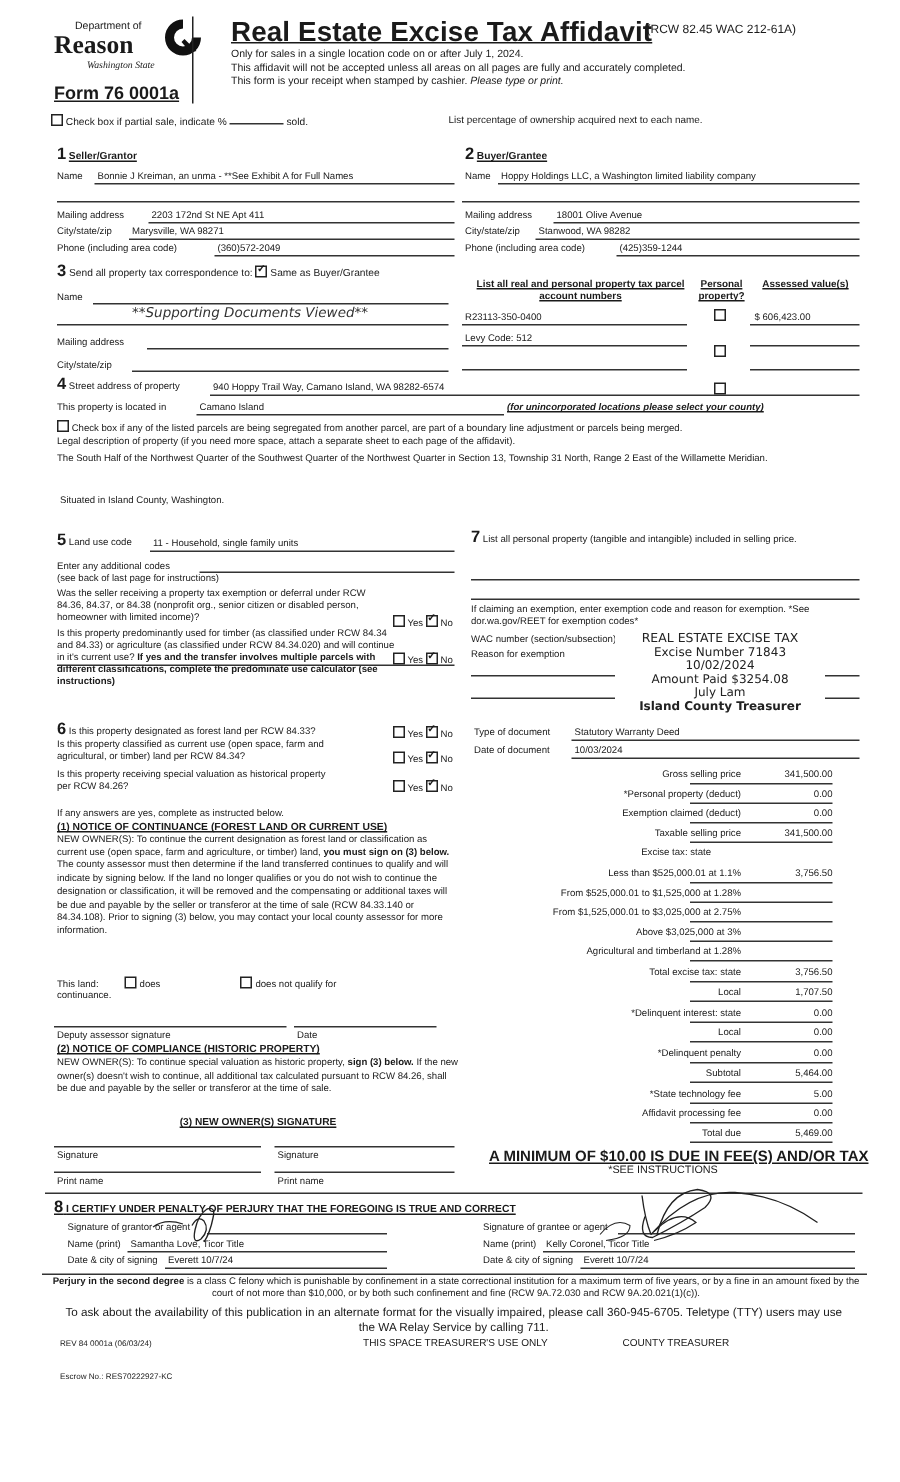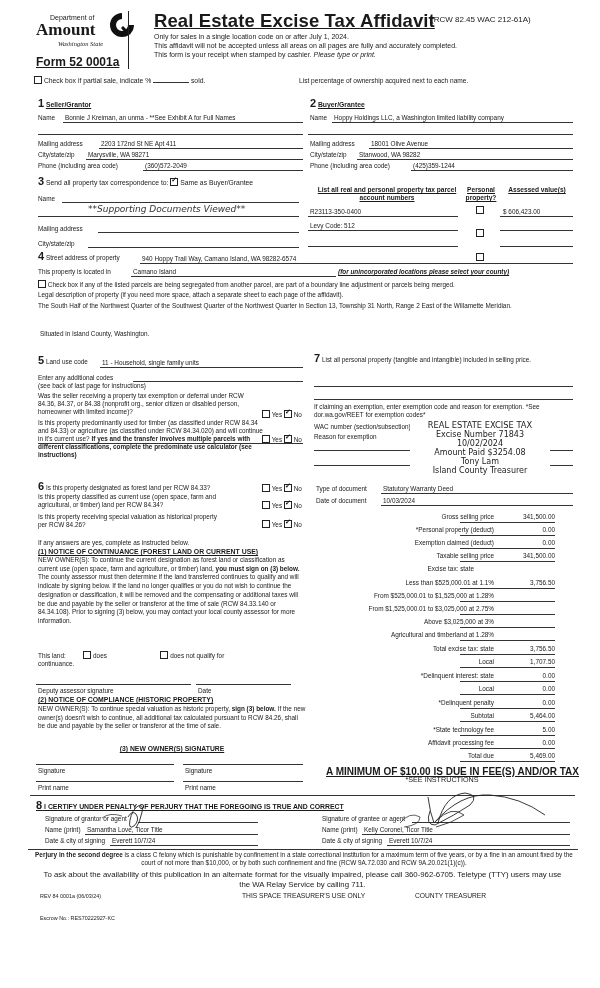--- a/index.html
+++ b/index.html
@@ -16,29 +16,29 @@
   .stamp { font-family:"DejaVu Sans", sans-serif; font-size:8px; text-align:center; white-space:nowrap; color:#222; }
   .row-right-lbl { position:absolute; right:106px; text-align:right; white-space:nowrap; font-size:6.4px; }
   .row-right-val { position:absolute; left:460px; width:95px; text-align:right; font-size:6.4px; border-bottom:0.8px solid #333; height:9px; }
   .para { position:absolute; font-size:6.4px; line-height:8.1px; }
 </style>
 </head>
 <body>
 
 <div class="abs" style="left:36px;top:12px;width:100px;height:40px;">
   <div class="abs" style="left:14px;top:2px;font-family:Liberation Sans, sans-serif;font-size:7px;">Department of</div>
-  <div class="abs" style="left:0px;top:8px;font-family:'Liberation Serif',serif;font-size:17px;font-weight:bold;">Amount</div>
+  <div class="abs" style="left:0px;top:8px;font-family:'Liberation Serif',serif;font-size:17px;font-weight:bold;">Reason</div>
   <div class="abs" style="left:22px;top:28px;font-family:'Liberation Serif',serif;font-style:italic;font-size:6.5px;">Washington State</div>
   <svg class="abs" style="left:73px;top:0px;" width="26" height="26" viewBox="0 0 26 26">
     <path d="M13 1 A12 12 0 1 0 25 13 L19 13 A6 6 0 1 1 13 7 Z" fill="#111"></path>
     <path d="M12 9 Q20 6 23 12 Q18 10 14 14 Z" fill="#fff"></path>
     <path d="M14 14 L22 22 L18 23 L12 16 Z" fill="#111"></path>
   </svg>
 </div>
-<div class="abs bold" style="left:36px;top:55px;font-size:12px;">Form 52 0001a</div>
+<div class="abs bold" style="left:36px;top:55px;font-size:12px;">Form 76 0001a</div>
 <div class="abs" style="left:128px;top:11px;width:1px;height:58px;background:#222;"></div>
 
 <div class="abs bold" style="left:154px;top:10px;font-size:18.5px;letter-spacing:0.1px;">Real Estate Excise Tax Affidavit</div>
 <div class="abs" style="left:431px;top:15px;font-size:8px;">(RCW 82.45 WAC 212-61A)</div>
 <div class="abs" style="left:154px;top:33px;font-size:7px;">Only for sales in a single location code on or after July 1, 2024.</div>
 <div class="abs" style="left:154px;top:42px;font-size:7px;">This affidavit will not be accepted unless all areas on all pages are fully and accurately completed.</div>
 <div class="abs" style="left:154px;top:51px;font-size:7px;">
   <span>This form is your receipt when stamped by cashier.</span>
   <i>Please type or print.</i>
 </div>
@@ -232,22 +232,22 @@
 <div class="lbl" style="left:314px;top:423px;">WAC number (section/subsection)</div>
 <div class="lbl" style="left:314px;top:433px;">Reason for exemption</div>
 <div class="line" style="left:314px;top:450px;width:259px;"></div>
 <div class="line" style="left:314px;top:465px;width:259px;"></div>
 
 <div class="abs" style="left:410px;top:420px;width:140px;background:#fff;">
   <div class="stamp" style="font-size:8.3px;">REAL ESTATE EXCISE TAX</div>
   <div class="stamp">Excise Number 71843</div>
   <div class="stamp">10/02/2024</div>
   <div class="stamp">Amount Paid $3254.08</div>
-  <div class="stamp">Tony Lam</div>
-  <div class="stamp" style="font-weight:normal;">Island County Treasurer</div>
+  <div class="stamp">July Lam</div>
+  <div class="stamp" style="font-weight:bold;">Island County Treasurer</div>
 </div>
 
 <div class="lbl" style="left:316px;top:485px;">Type of document</div>
 <div class="val" style="left:383px;top:485px;">Statutory Warranty Deed</div>
 <div class="line" style="left:381px;top:493px;width:192px;"></div>
 <div class="lbl" style="left:316px;top:497px;">Date of document</div>
 <div class="val" style="left:383px;top:497px;">10/03/2024</div>
 <div class="line" style="left:381px;top:505px;width:192px;"></div>
 
 <div>
@@ -362,17 +362,17 @@
 <div class="line" style="left:362px;top:834px;width:208px;"></div>
 <div class="lbl" style="left:322px;top:837px;">Date &amp; city of signing</div>
 <div class="val" style="left:389px;top:837px;">Everett 10/7/24</div>
 <div class="line" style="left:387px;top:845px;width:183px;"></div>
 
 <div class="line" style="left:28px;top:849px;width:550px;"></div>
 <div class="para" style="left:28px;top:851px;width:552px;text-align:center;line-height:8.4px;">
   <b>Perjury in the second degree</b>
   <span>is a class C felony which is punishable by confinement in a state correctional institution for a maximum term of five years, or by a fine in an amount fixed by the court of not more than $10,000, or by both such confinement and fine (RCW 9A.72.030 and RCW 9A.20.021(1)(c)).</span>
 </div>
-<div class="para" style="left:40px;top:870px;width:525px;text-align:center;font-size:7.8px;line-height:9.5px;">To ask about the availability of this publication in an alternate format for the visually impaired, please call 360-962-6705. Teletype (TTY) users may use the WA Relay Service by calling 711.</div>
+<div class="para" style="left:40px;top:870px;width:525px;text-align:center;font-size:7.8px;line-height:9.5px;">To ask about the availability of this publication in an alternate format for the visually impaired, please call 360-945-6705. Teletype (TTY) users may use the WA Relay Service by calling 711.</div>
 <div class="lbl" style="left:40px;top:893px;font-size:5.4px;">REV 84 0001a (06/03/24)</div>
 <div class="lbl" style="left:242px;top:892px;font-size:6.7px;">THIS SPACE TREASURER'S USE ONLY</div>
 <div class="lbl" style="left:415px;top:892px;font-size:6.7px;">COUNTY TREASURER</div>
 <div class="lbl" style="left:40px;top:915px;font-size:5.4px;">Escrow No.:  RES70222927-KC</div>
 
 </body></html>

